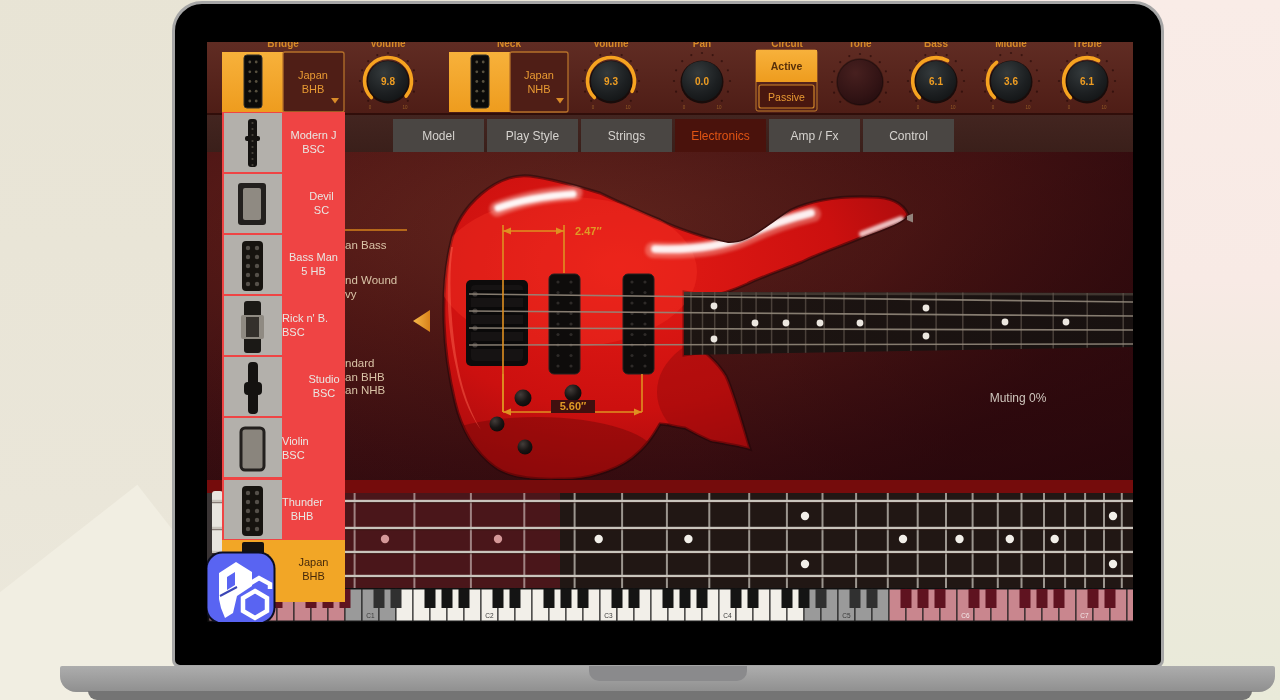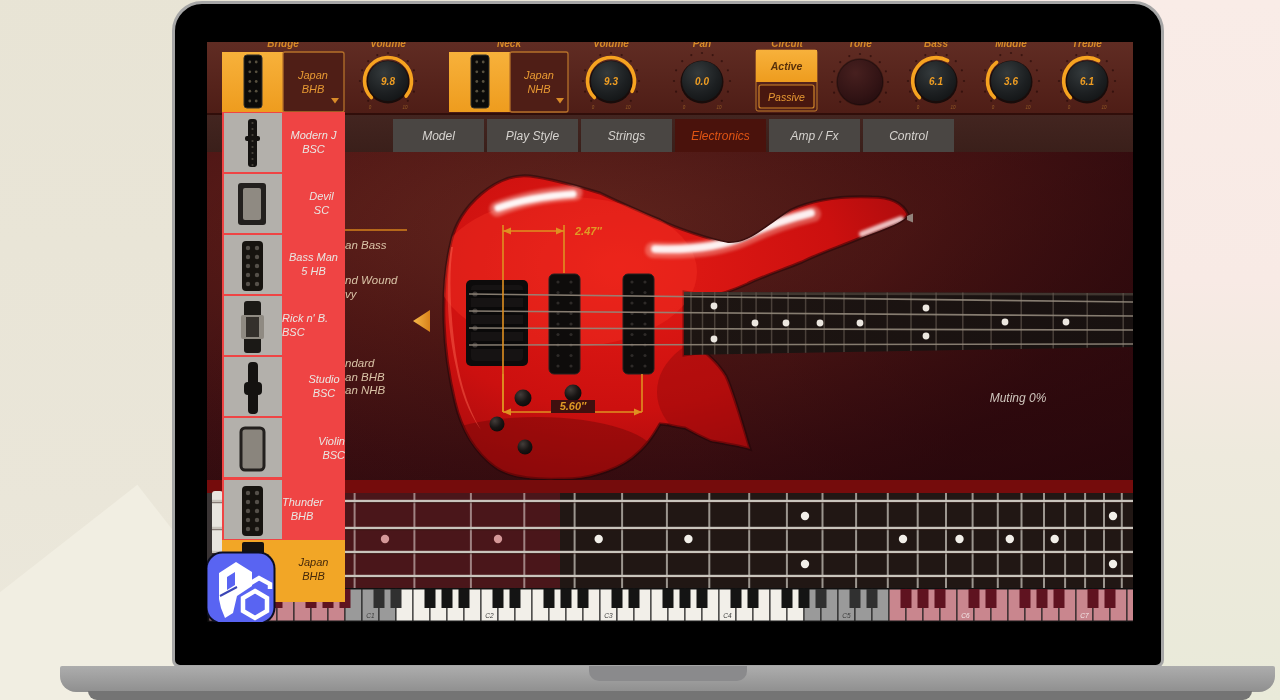--- a/index.html
+++ b/index.html
@@ -1,15 +1,15 @@
 <!DOCTYPE html>
 <html><head><meta charset="utf-8">
 <style>
 html,body{margin:0;padding:0;width:1280px;height:700px;overflow:hidden;font-family:"Liberation Sans",sans-serif;background:#eae6d9;}
-#stage{position:absolute;inset:0;font-style:italic;}
+#stage{position:absolute;inset:0;}
 .abs{position:absolute;}
 </style></head>
 <body>
 <div id="stage">
 
   <div class="abs" style="left:0;top:0;width:1280px;height:700px;background:#e9e5d7;"></div>
   <div class="abs" style="right:0;top:0;width:300px;height:700px;background:linear-gradient(180deg,#f9ece7 0%,#f7e9e3 30%,#efe8dd 55%,#eae9da 75%,#e7e8d7 100%);"></div>
   <div class="abs" style="right:0;top:0;width:140px;height:700px;background:linear-gradient(180deg,#f9ece7 0%,#f8eae5 40%,#eeeadd 65%,#e9ead9 100%);"></div>
   <div class="abs" style="left:0;top:0;width:200px;height:700px;background:linear-gradient(180deg,#e8e4d5,#eae6d9 70%,#ece9dd);opacity:0.9;"></div>
   <div class="abs" style="left:-110px;top:570px;width:380px;height:300px;background:#f1eee2;transform:rotate(-38deg);"></div>
@@ -615,21 +615,21 @@
         <svg style="position:absolute;left:2px;top:246px" width="56" height="57">
           <rect x="24" y="4" width="10" height="52" rx="4" fill="#141210"></rect>
           <rect x="20" y="24" width="18" height="13" rx="4" fill="#141210"></rect>
         </svg>
         <div style="position:absolute;left:60px;top:260px;width:84px;text-align:center;font-size:11px;line-height:14px;color:#e9e7e3">Studio<br>BSC</div>
         <div style="position:absolute;left:2px;top:306px;width:58px;height:59px;background:#b3b0ab"></div>
         <svg style="position:absolute;left:2px;top:308px" width="56" height="57">
           <rect x="17" y="8" width="23" height="42" rx="4" fill="#8a857d"></rect>
           <rect x="17" y="8" width="23" height="42" rx="4" fill="none" stroke="#23201e" stroke-width="3"></rect>
         </svg>
-        <div style="position:absolute;left:60px;top:322px;width:63px;text-align:right;font-size:11px;line-height:14px;color:#e9e7e3">Violin<br>BSC</div>
+        <div style="position:absolute;left:60px;top:322px;width:63px;text-align:left;font-size:11px;line-height:14px;color:#e9e7e3">Violin<br>BSC</div>
         <div style="position:absolute;left:2px;top:368px;width:58px;height:59px;background:#b3b0ab"></div>
         <svg style="position:absolute;left:2px;top:369px" width="56" height="57">
           <rect x="18" y="5" width="21" height="50" rx="4" fill="#16130f"></rect>
           <circle cx="24" cy="12" r="2.2" fill="#55504a"></circle>
           <circle cx="24" cy="21" r="2.2" fill="#55504a"></circle>
           <circle cx="24" cy="30" r="2.2" fill="#55504a"></circle>
           <circle cx="24" cy="39" r="2.2" fill="#55504a"></circle>
           <circle cx="24" cy="48" r="2.2" fill="#55504a"></circle>
           <circle cx="33" cy="12" r="2.2" fill="#55504a"></circle>
           <circle cx="33" cy="21" r="2.2" fill="#55504a"></circle>

